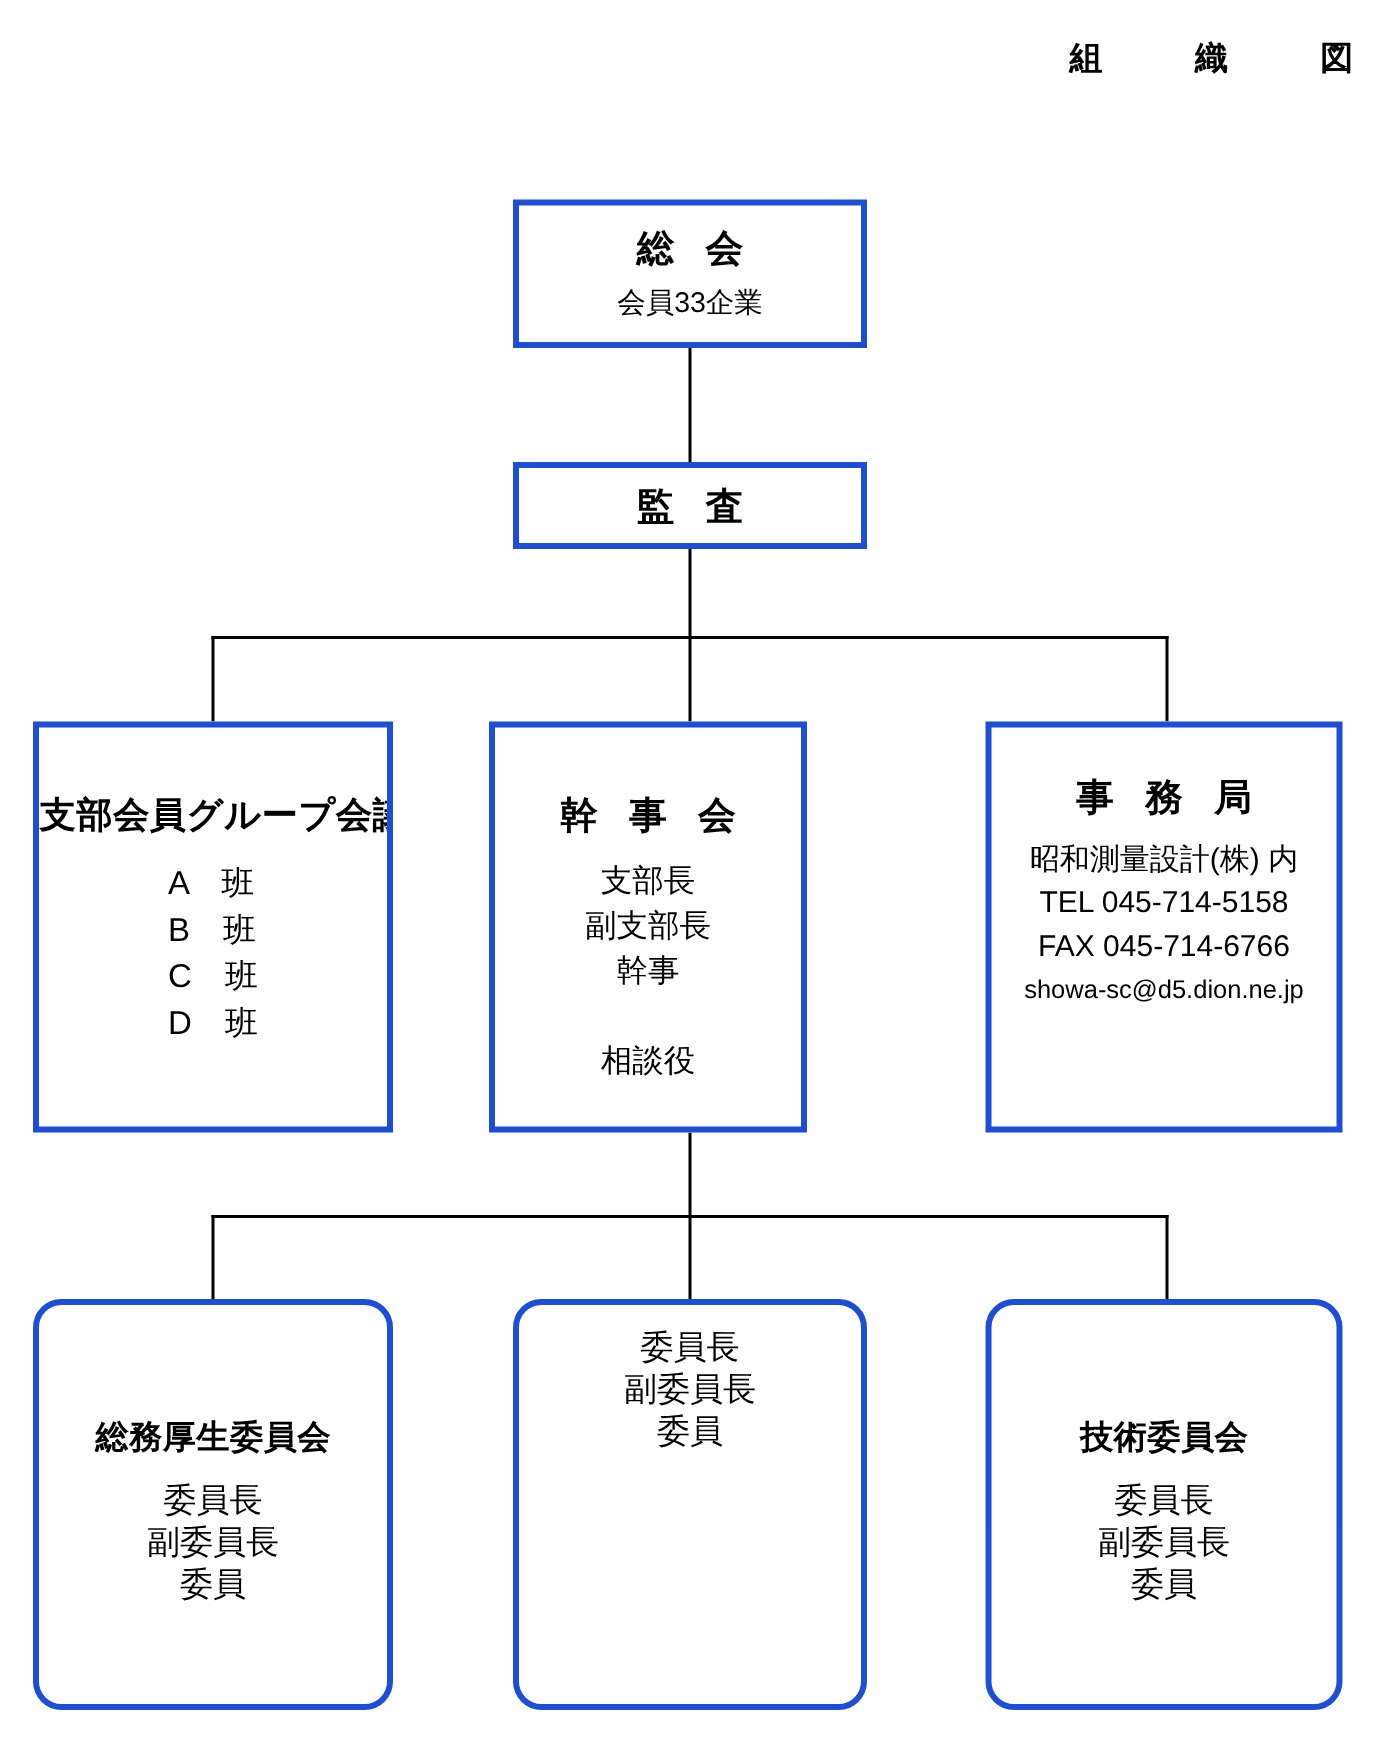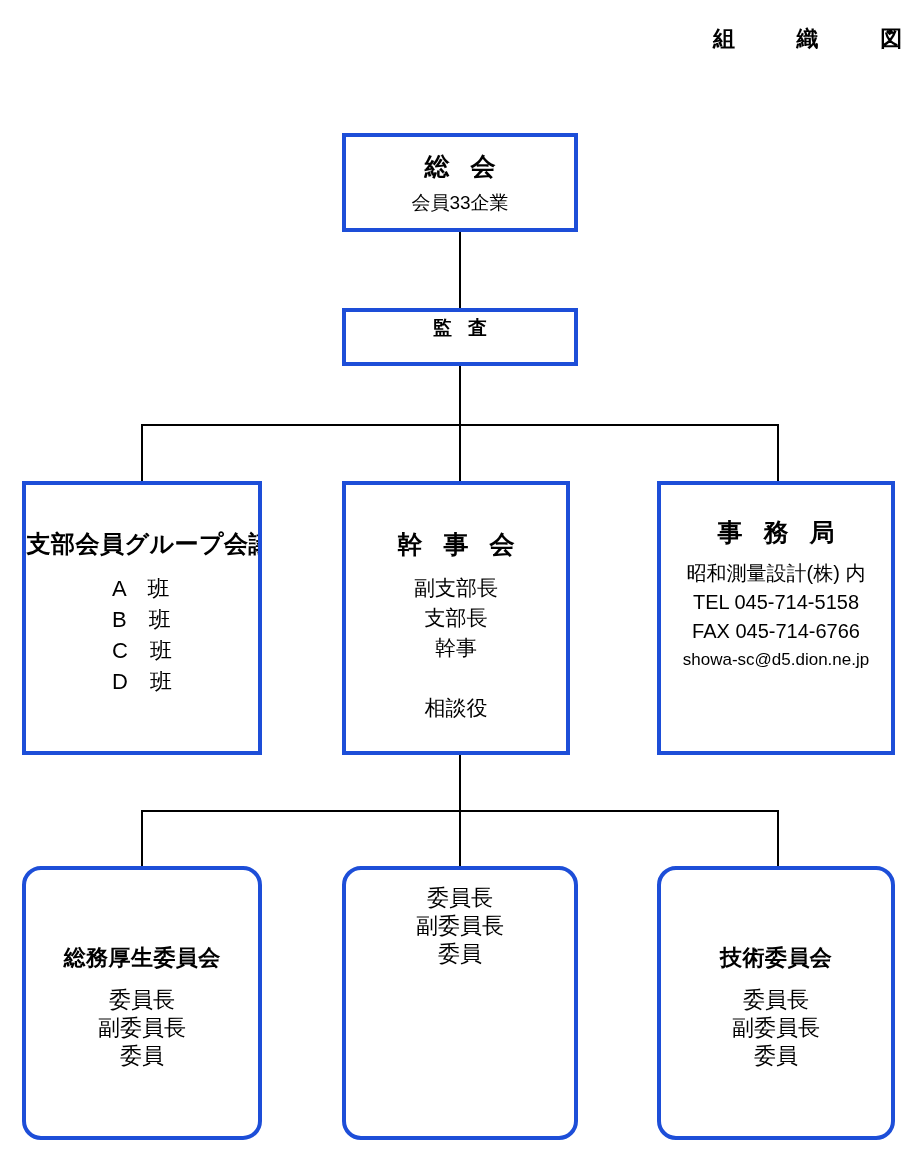--- a/index.html
+++ b/index.html
@@ -91,21 +91,22 @@
   }
 
   
   #node-kansa {
     left: 342px;
     top: 308px;
     width: 236px;
     height: 58px;
   }
   #node-kansa .node-title {
-    font-size: 19px;
+    font-size: 25px;
+    margin-top: 10px;
     line-height: 32px;
   }
 
   
   #node-group-kaigi {
     left: 22px;
     top: 481px;
     width: 240px;
     height: 274px;
   }
@@ -119,23 +120,23 @@
     display: inline-block;
     text-align: left;
     font-size: 22px;
     line-height: 31px;
   }
   .han-list .line {
     white-space: pre;
   }
 
   #node-kanjikai {
-    left: 342px;
+    left: 326px;
     top: 481px;
-    width: 228px;
+    width: 212px;
     height: 274px;
   }
   #node-kanjikai .node-title {
     font-size: 25px;
     margin-top: 44px;
     line-height: 30px;
   }
   #node-kanjikai .node-lines {
     margin-top: 14px;
     font-size: 21px;
@@ -245,22 +246,22 @@
       <div class="line">A　班</div>
       <div class="line">B　班</div>
       <div class="line">C　班</div>
       <div class="line">D　班</div>
     </div>
   </div>
 
   <div class="node" id="node-kanjikai">
     <div class="node-title">幹 事 会</div>
     <div class="node-lines">
+      <div class="line">支部長</div>
       <div class="line">副支部長</div>
-      <div class="line">支部長</div>
       <div class="line">幹事</div>
       <div class="line spacer-line">&nbsp;</div>
       <div class="line">相談役</div>
     </div>
   </div>
 
   <div class="node" id="node-jimukyoku">
     <div class="node-title">事 務 局</div>
     <div class="node-lines">
       <div class="line">昭和測量設計(株) 内</div>

